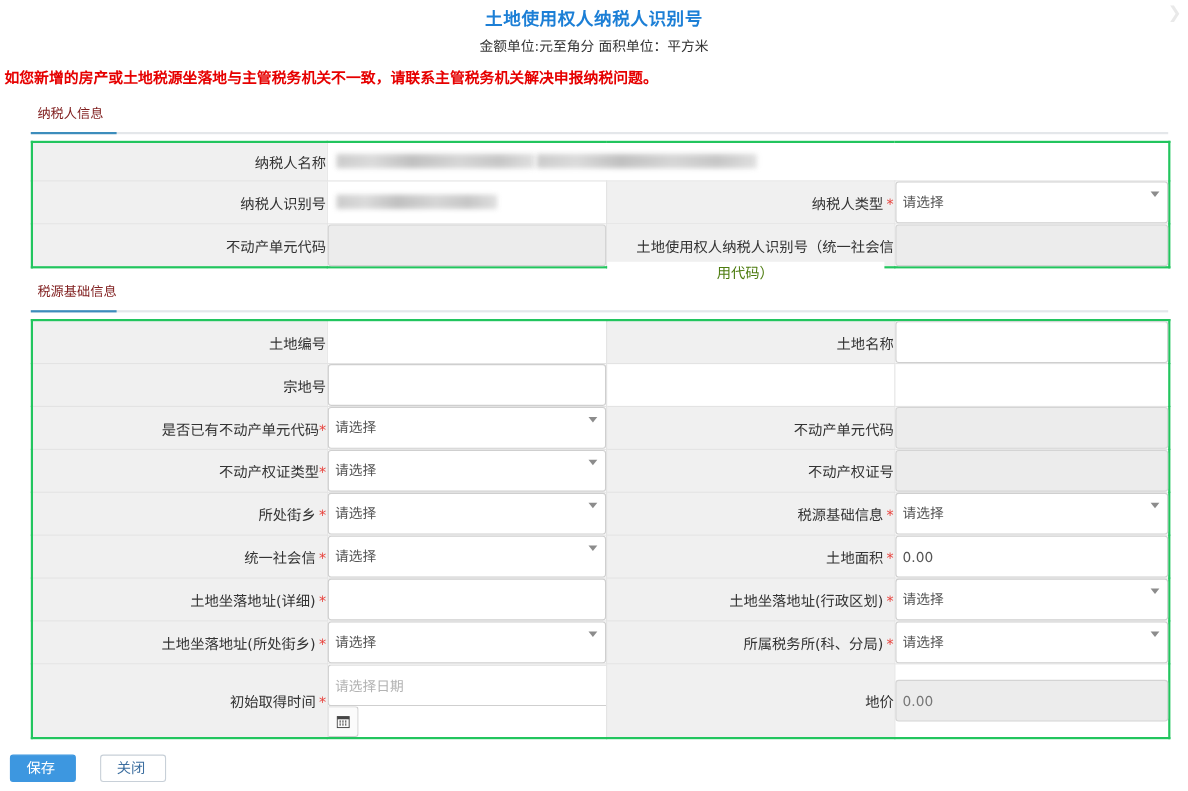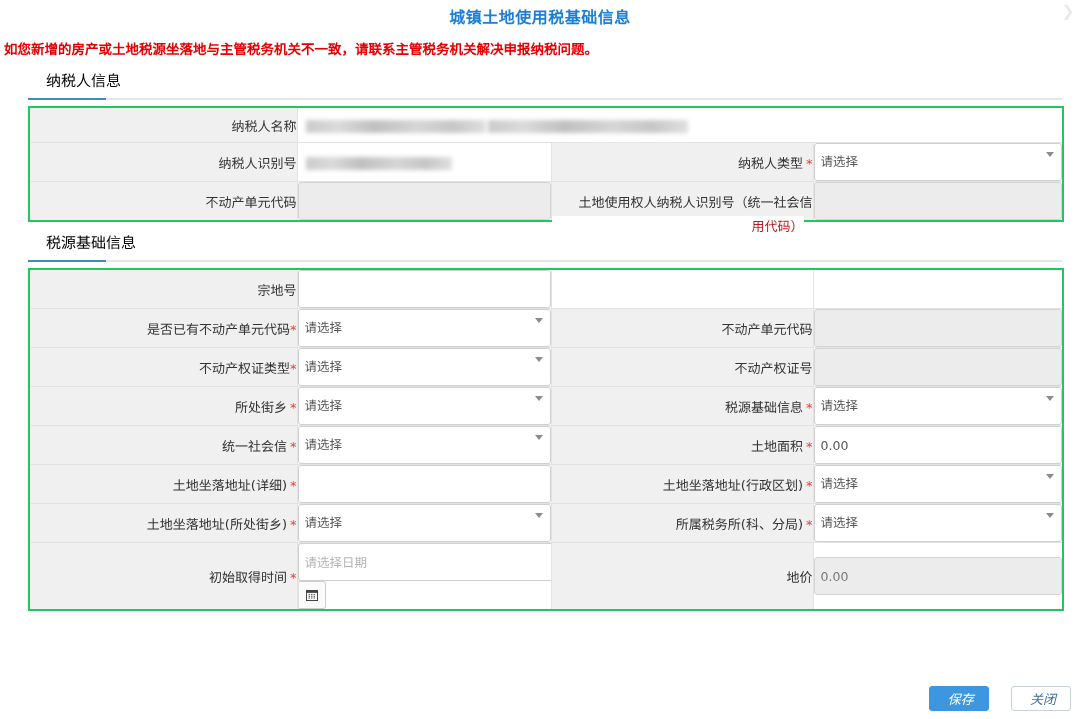--- a/index.html
+++ b/index.html
@@ -60,25 +60,24 @@
 
   
   .tab-strip {
     margin: 8px 0 0 28px;
     width: 1034px;
     height: 28px;
     position: relative;
   }
   .tab-strip .tab-label {
     display: inline-block;
-    color: #000000;
-    font-size: 15px;
+    color: #7f1d1d;
+    font-size: 12px;
     padding: 0 10px 5px 6px;
     line-height: 19px;
-    margin-left: 12px;
   }
   .tab-strip .tab-underline {
     position: absolute;
     left: 0;
     bottom: 0;
     width: 100%;
     height: 2px;
     background: #e4e7ea;
   }
   .tab-strip .tab-underline-active {
@@ -221,22 +220,21 @@
   .redacted.name-a { width: 180px; }
   .redacted.name-b { width: 200px; margin-left: 2px; }
   .redacted.tin    { width: 146px; }
 
   
   .footer {
     position: absolute;
     left: 0;
     top: 686px;
     width: 1080px;
-    text-align: right;
-    font-style: italic;
+    text-align: left;
   }
   .btn {
     display: inline-block;
     min-width: 60px;
     height: 25px;
     line-height: 25px;
     font-size: 13px;
     border-radius: 3px;
     cursor: pointer;
     margin: 0 9px;
@@ -254,21 +252,22 @@
     border: 1px solid #c8d0d8;
     color: #3c6e9f;
   }
 </style>
 </head>
 <body>
 
 <div class="close-x">❯</div>
 
 <div class="page-header">
-  <div class="page-title">城镇土地使用税基础信息</div>
+  <div class="page-title">土地使用权人纳税人识别号</div>
+  <div class="unit-note">金额单位:元至角分 面积单位：平方米</div>
 </div>
 <div class="warning-bar">如您新增的房产或土地税源坐落地与主管税务机关不一致，请联系主管税务机关解决申报纳税问题。</div>
 
 <div class="tab-strip">
   <span class="tab-label">纳税人信息</span>
   <span class="tab-underline"></span>
   <span class="tab-underline-active"></span>
 </div>
 
 <table class="form-grid" style="margin-top:6px;">
@@ -311,21 +310,21 @@
 
     <tr>
       <td class="lbl">
         <span>不动产单元代码</span>
       </td>
       <td class="val">
         <input class="ctl disabled" type="text" disabled="" value="" style="">
       </td>
       <td class="lbl" style="position:relative;">
         <span>土地使用权人纳税人识别号（统一社会信</span>
-        <span style="position:absolute; left:0; right:9px; top:34px; background:#fff; color:#b91c1c;">用代码）</span>
+        <span style="position:absolute; left:0; right:9px; top:34px; background:#fff; text-align:center; color:#4d7c0f;">用代码）</span>
       </td>
       <td class="val">
         <input class="ctl disabled" type="text" disabled="" value="" style="">
       </td>
     </tr>
   </tbody>
 </table>
 
 <div class="tab-strip" style="margin-top:12px;">
   <span class="tab-label">税源基础信息</span>
@@ -334,20 +333,26 @@
 </div>
 
 <table class="form-grid" style="margin-top:6px;">
   <colgroup>
     <col style="width:268px">
       <col style="width:254px">
       <col style="width:262px">
       <col style="width:250px">
   </colgroup>
   <tbody id="source-rows">
+      <tr>
+        <td class="lbl"><span>土地编号</span></td>
+        <td class="val-plain"></td>
+        <td class="lbl"><span>土地名称</span></td>
+        <td class="val"><input class="ctl" type="text" value="" style=""></td>
+      </tr>
       <tr>
         <td class="lbl"><span>宗地号</span></td>
         <td class="val"><input class="ctl" type="text" value="" style=""></td>
         <td class="lbl-empty"></td>
         <td class="val-plain"></td>
       </tr>
       <tr>
         <td class="lbl"><span>是否已有不动产单元代码</span><span class="req-tight">*</span></td>
         <td class="val">
           <div class="select-wrap"><select class="ctl"><option>请选择</option></select><span class="caret"></span></div>

